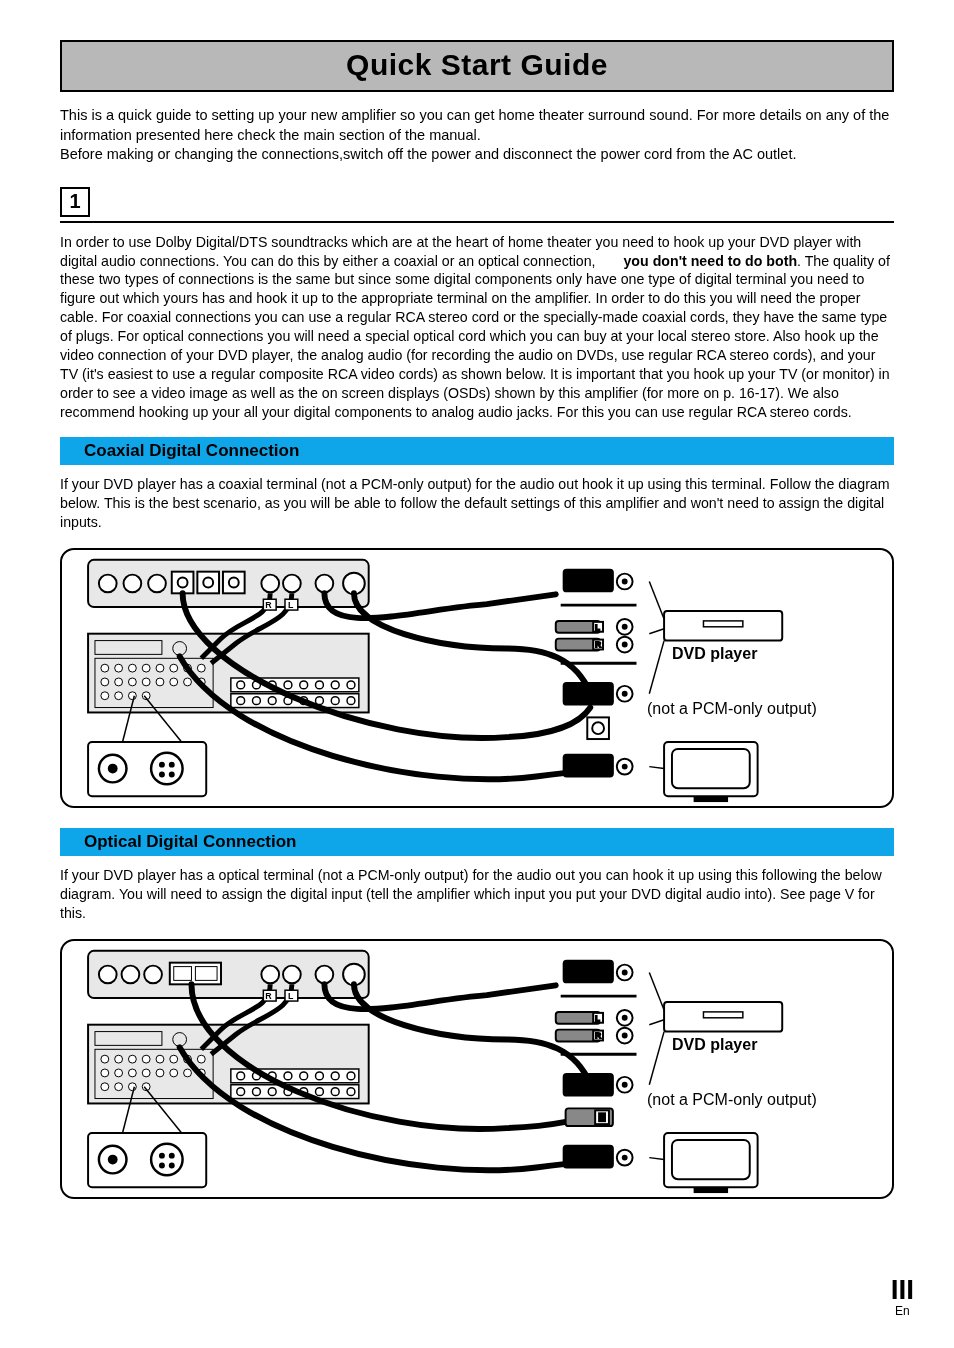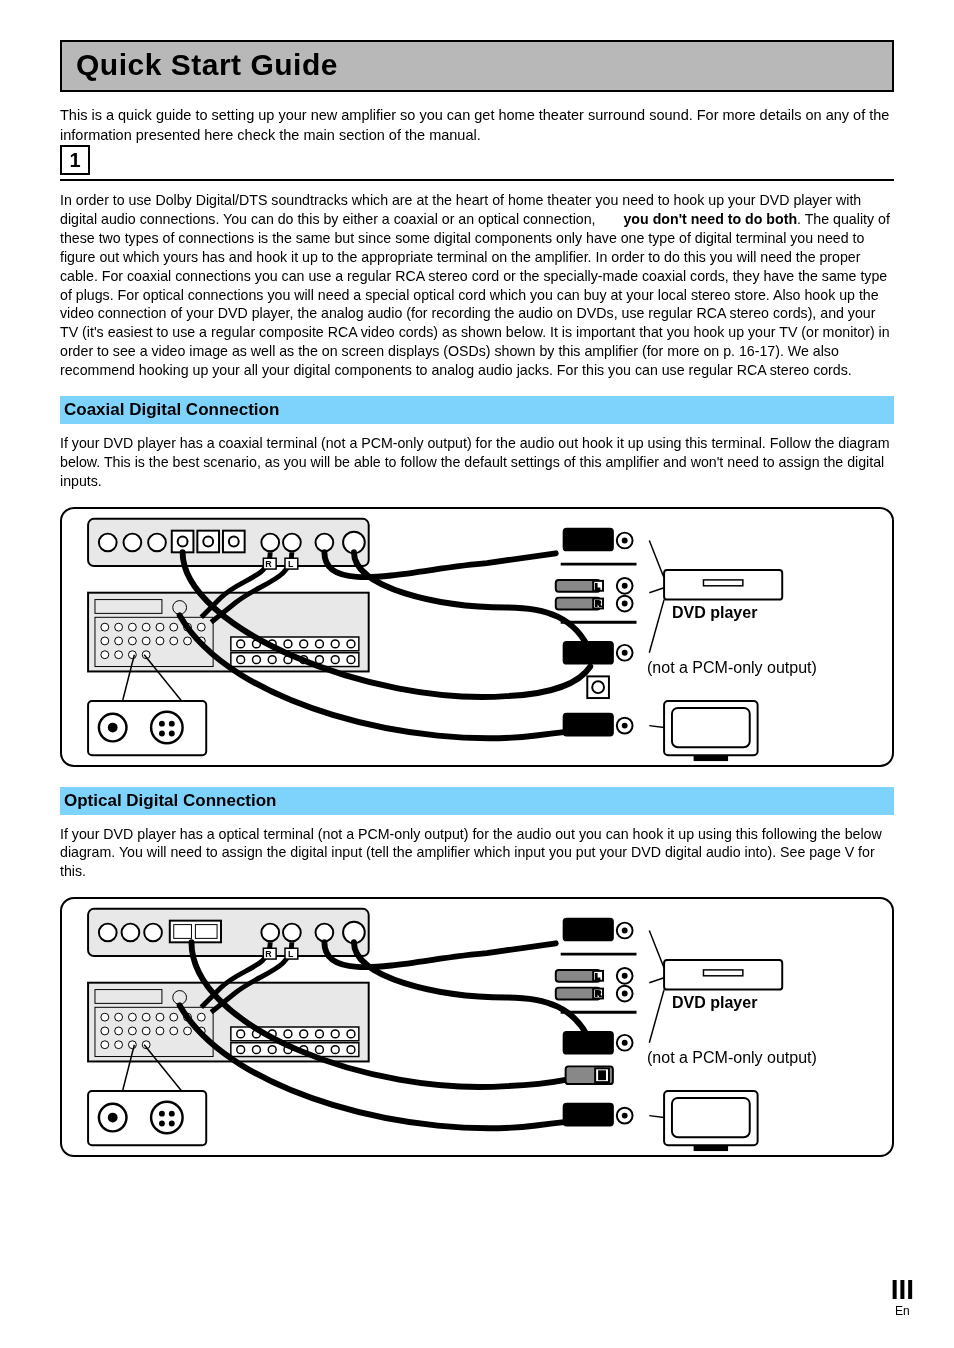--- a/index.html
+++ b/index.html
@@ -18,24 +18,26 @@
     background: #b8b8b8;
     padding: 6px 14px 8px 14px;
     margin-bottom: 14px;
   }
   .title-box h1 {
     margin:0;
     font-size: 30px;
     font-weight: 900;
     font-family: Arial Black, Arial, sans-serif;
     letter-spacing: 0.5px;
+    text-align: center;
   }
   .intro {
     font-size: 14.5px;
     line-height: 1.35;
+    margin-bottom: 22px;
   }
   .section-header {
     border-bottom: 2px solid #000;
     display:flex;
     align-items:center;
     gap:10px;
     padding-bottom:4px;
     margin-bottom:10px;
   }
   .num-box {
@@ -53,22 +55,22 @@
     font-size: 26px;
     font-weight: 700;
   }
   .body-text {
     font-size: 14.2px;
     line-height: 1.33;
     margin-bottom: 16px;
   }
   .body-text b { font-weight: 700; margin-left: 24px; }
   .sub-header {
-    background: #7dd3fc;
-    padding: 4px 4px;
+    background: #0ea5e9;
+    padding: 4px 24px;
     font-size: 17px;
     font-weight: 700;
     margin: 8px 0 10px 0;
   }
   .diagram {
     border: 2px solid #000;
     border-radius: 14px;
     height: 260px;
     margin: 10px 0 20px 0;
     position: relative;
@@ -96,20 +98,21 @@
 </style>
 </head>
 <body>
 
 <div class="title-box">
   <h1>Quick Start Guide</h1>
 </div>
 
 <div class="intro">
   <span>This is a quick guide to setting up your new amplifier so you can get home theater surround sound. For more details on any of the information presented here check the main section of the manual.</span><br>
+  <span>Before making or changing the connections,switch off the power and disconnect the power cord from the AC outlet.</span>
 </div>
 
 <div class="section-header">
   <div class="num-box">
     <span>1</span>
   </div>
 </div>
 
 <div class="body-text">
   <span>In order to use Dolby Digital/DTS soundtracks which are at the heart of home theater you need to hook up your DVD player with digital audio connections. You can do this by either a coaxial or an optical connection, </span><b>you don't need to do both</b><span>. The quality of these two types of connections is the same but since some digital components only have one type of digital terminal you need to figure out which yours has and hook it up to the appropriate terminal on the amplifier. In order to do this you will need the proper cable. For coaxial connections you can use a  regular RCA stereo cord or the specially-made coaxial cords, they have the same type of plugs. For optical connections you will need a special optical cord which you can buy at your local stereo store. Also hook up the video connection of your DVD player, the analog audio (for recording the audio on DVDs, use regular RCA stereo cords), and your TV (it's easiest to use a regular composite RCA video cords) as shown below. It is important that you hook up your TV (or monitor) in order to see a video image as well as the on screen displays (OSDs) shown by this amplifier (for more on p. 16-17). We also recommend hooking up your all your digital components to analog audio jacks. For this you can use regular RCA stereo cords.</span>

